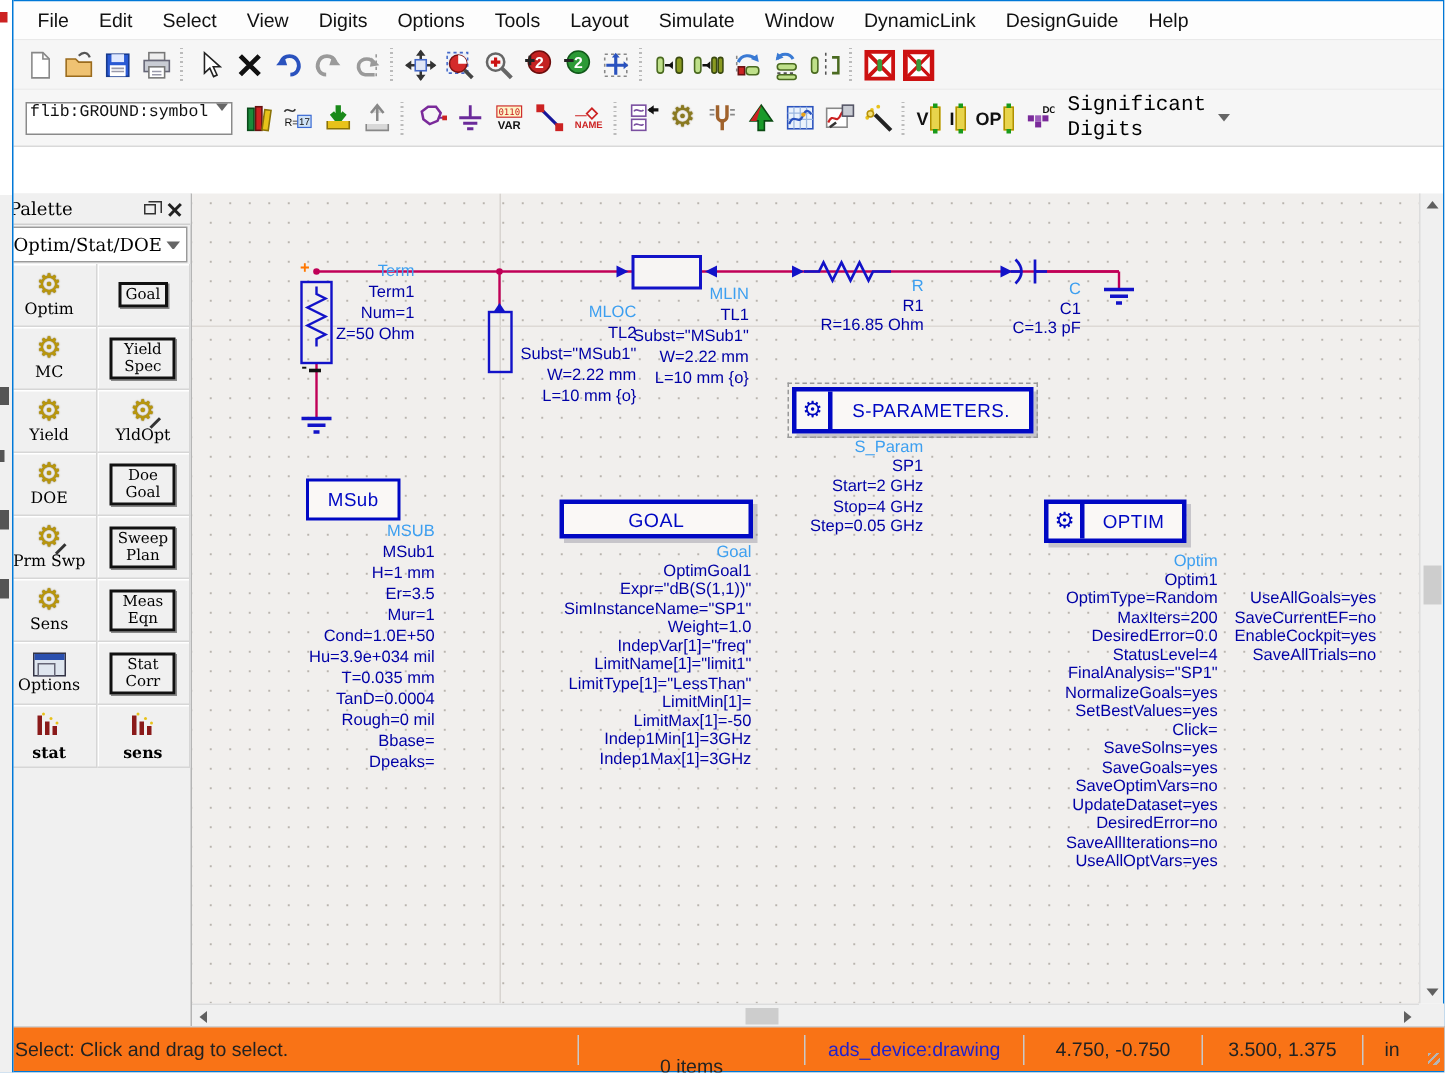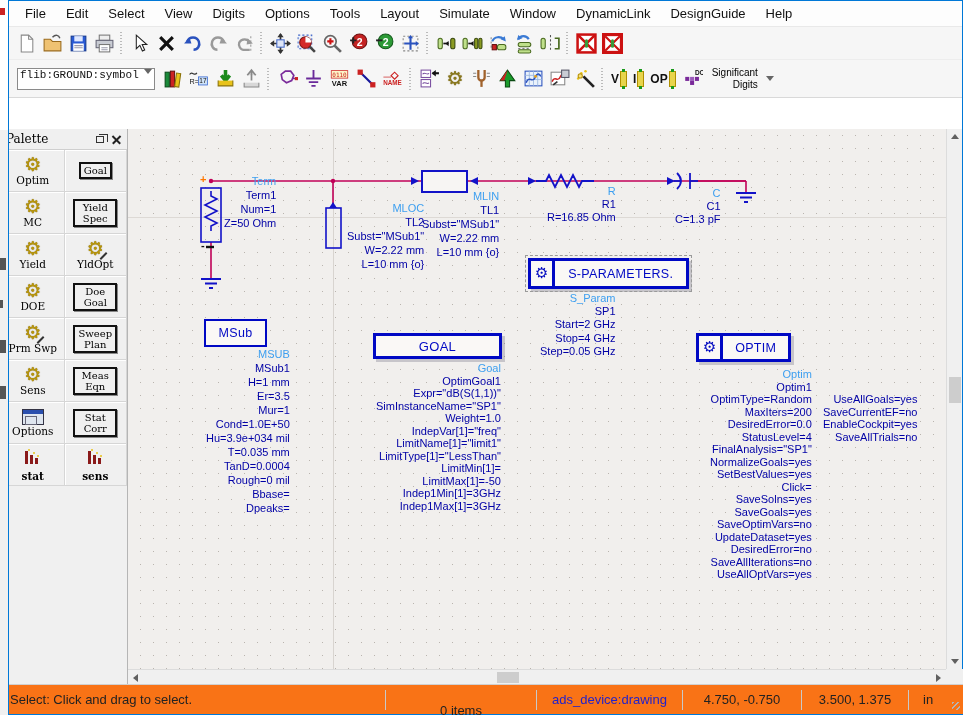--- a/index.html
+++ b/index.html
@@ -44,21 +44,21 @@
   .ic-wide { width:auto; padding:0 3px; }
   .glyph-txt { font-size:15px; line-height:1; }
   #cmp-combo { width:138px; height:22px; border:1px solid #8a8a8a; background:#fff; display:flex; align-items:flex-start; margin:0 4px; font-family:"Liberation Mono",monospace; font-size:11px; padding:0 2px; color:#111; }
   #cmp-combo .cb-text { flex:1; white-space:nowrap; overflow:hidden; }
   .dd-arrow { width:0; height:0; border-left:4px solid transparent; border-right:4px solid transparent; border-top:5px solid #666; margin-left:3px; flex:none; }
   .probe-lbl { font-weight:bold; font-size:12px; color:#111; margin-right:1px; }
   .probe-pin { width:7px; height:16px; background:#e8d44c; border:1px solid #b09000; position:relative; }
   .probe-pin:before,.probe-pin:after { content:""; position:absolute; left:1px; width:3px; height:3px; background:#1a9a1a; }
   .probe-pin:before { top:-3px; } .probe-pin:after { bottom:-3px; }
   #sigdig { display:flex; align-items:center; margin-left:6px; }
-  #sigdig .sd-text { font-family:Liberation Sans, sans-serif; font-size:10px; line-height:1.15; text-align:right; white-space:pre-line; }
+  #sigdig .sd-text { font-family:Liberation Mono, monospace; font-size:14px; line-height:1.15; text-align:left; white-space:pre-line; }
   #sigdig .dd-arrow { margin-left:8px; }
 
   
   #palette { position:absolute; left:1px; top:128px; width:126px; height:555px; background:#f0f0f0; border-right:1px solid #b5b5b5; z-index:3; }
   #pal-head { height:21px; display:flex; align-items:center; background:#f0f0f0; border-bottom:1px solid #cfcfcf; padding:0 4px; }
   #pal-title { font-family:"DejaVu Serif",serif; font-size:12px; flex:1; }
   .pal-hbtn { width:14px; height:14px; display:flex; align-items:center; justify-content:center; margin-left:2px; }
   .float-gl { width:8px; height:7px; border:1px solid #333; position:relative; background:#f0f0f0; }
   .float-gl:before { content:""; position:absolute; left:2px; top:-3px; width:8px; height:7px; border:1px solid #333; border-bottom:none; border-left:none; }
   .close-gl { position:relative; width:9px; height:9px; }
@@ -461,20 +461,24 @@
   <div id="palette">
     <div id="pal-head">
       <span id="pal-title">Palette</span>
       <span class="pal-hbtn">
             <span class="float-gl"></span>
           </span>
       <span class="pal-hbtn">
             <span class="close-gl"></span>
           </span>
     </div>
+    <div id="pal-select">
+      <span>Optim/Stat/DOE</span>
+      <span class="dd-arrow"></span>
+    </div>
     <div id="pal-grid">
       <div class="pal-cell">
             <span class="gear">⚙</span>
             <span class="pal-label">Optim</span>
           </div>
       <div class="pal-cell">
             <span class="pbox">Goal</span>
           </div>
       <div class="pal-cell">
             <span class="gear">⚙</span>

